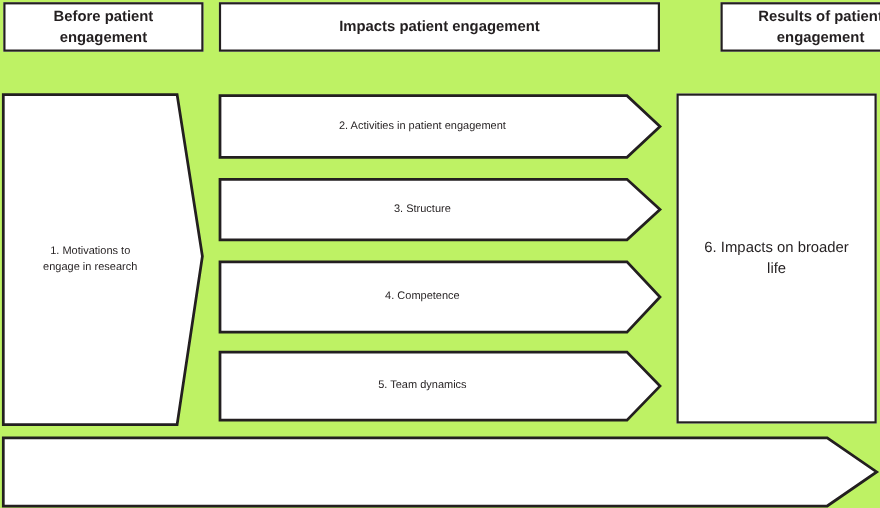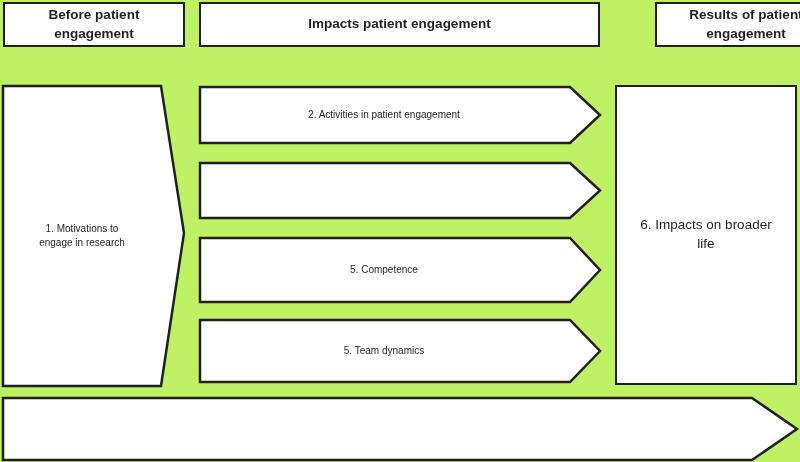--- a/index.html
+++ b/index.html
@@ -125,27 +125,28 @@
       <polygon class="poly" points="2,2 372,2 402,30 372,58 2,58"></polygon>
     </svg>
   </div>
   <div class="poly-label" id="arrow2-label">2. Activities in patient engagement</div>
 
   <div class="poly-wrap" id="arrow3-wrap">
     <svg width="404" height="59" viewBox="0 0 404 59">
       <polygon class="poly" points="2,2 372,2 402,29.5 372,57 2,57"></polygon>
     </svg>
   </div>
+  <div class="poly-label" id="arrow3-label">3. Structure</div>
 
   <div class="poly-wrap" id="arrow4-wrap">
     <svg width="404" height="68" viewBox="0 0 404 68">
       <polygon class="poly" points="2,2 372,2 402,34 372,66 2,66"></polygon>
     </svg>
   </div>
-  <div class="poly-label" id="arrow4-label">5. Competence</div>
+  <div class="poly-label" id="arrow4-label">4. Competence</div>
 
   <div class="poly-wrap" id="arrow5-wrap">
     <svg width="404" height="66" viewBox="0 0 404 66">
       <polygon class="poly" points="2,2 372,2 402,33 372,64 2,64"></polygon>
     </svg>
   </div>
   <div class="poly-label" id="arrow5-label">5. Team dynamics</div>
 
   <div class="shape" id="results-box">6. Impacts on broader life</div>
 

